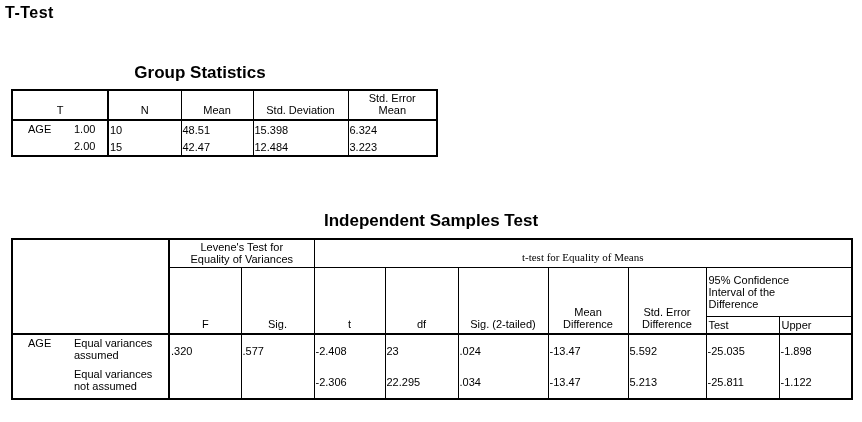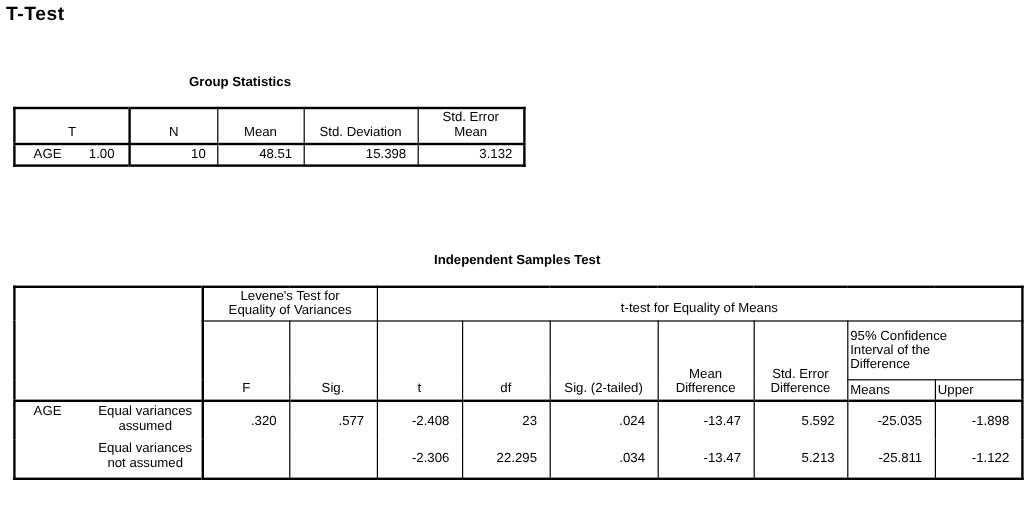--- a/index.html
+++ b/index.html
@@ -9,21 +9,21 @@
     font-family:"Liberation Sans", sans-serif;
     font-size:11px;
     position:relative;
     overflow:hidden;
   }
   .page-heading {
     position:absolute; left:5px; top:4px;
     font-size:16px; font-weight:bold; letter-spacing:0.5px;
   }
   .tbl-title {
-    position:absolute; font-weight:bold; font-size:11px; text-align:center;
+    position:absolute; font-weight:bold; font-size:17px; text-align:center;
   }
   #gs-title { left:0px; top:63px; width:400px; }
   #ist-title { left:11px; top:211px; width:840px; }
 
   table {
     position:absolute;
     border-collapse:collapse;
     table-layout:fixed;
     background:#fff;
     font-size:11px;
@@ -37,37 +37,37 @@
   
   .hdr { text-align:center; vertical-align:bottom; padding:0 2px 3px 2px; }
   .hdr-mid { text-align:left; vertical-align:middle; padding:0 2px; }
   .hdr-line { display:block; }
 
   
   .thickB { border-bottom:2px solid #000; }
   .thickR { border-right:2px solid #000; }
 
   
-  .num { text-align:right; vertical-align:middle; padding-right:10px; }
+  .num { text-align:left; vertical-align:middle; padding-right:10px; }
   #gs-table .num { padding-right:9px; }
 
   
   .stub { vertical-align:top; padding:2px 0 0 0; border-top:0; border-bottom:0; }
   .stubrow { display:flex; }
   .stub-var { width:46px; padding-left:15px; flex:0 0 auto; }
   .stub-grp { flex:1; text-align:left; padding-right:22px; }
   .cond { flex:1; }
-  .cond .hdr-line { display:block;text-align:center; }
+  .cond .hdr-line { display:block; }
 
   
   .row-a td { border-bottom:0; }
   .row-b td { border-top:0; }
 
   .lev-hdr { text-align:center; vertical-align:middle; padding:0 2px; }
-  .ttest-hdr { text-align:center; vertical-align:bottom; padding:0 2px 4px 2px; }
+  .ttest-hdr { text-align:center; vertical-align:bottom; padding:0 2px 4px 2px;font-family:Liberation Serif, serif; }
 </style>
 </head>
 <body>
 
 <div class="page-heading">T-Test</div>
 
 <div id="gs-title" class="tbl-title">Group Statistics</div>
 
 <table id="gs-table">
   <colgroup>
@@ -91,21 +91,33 @@
   <tr style="height:18px" class="row-a">
     <td class="stub thickR">
       <div class="stubrow">
         <span class="stub-var">AGE</span>
         <span class="stub-grp">1.00</span>
       </div>
     </td>
     <td class="num">10</td>
     <td class="num">48.51</td>
     <td class="num">15.398</td>
-    <td class="num">3.132</td>
+    <td class="num">6.324</td>
+  </tr>
+  <tr style="height:18px" class="row-b">
+    <td class="stub thickR">
+      <div class="stubrow">
+        <span class="stub-var"></span>
+        <span class="stub-grp">2.00</span>
+      </div>
+    </td>
+    <td class="num">15</td>
+    <td class="num">42.47</td>
+    <td class="num">12.484</td>
+    <td class="num">3.223</td>
   </tr>
 </tbody>
   </table>
 
 <div id="ist-title" class="tbl-title">Independent Samples Test</div>
 
 <table id="ist-table">
   <colgroup>
     <col style="width:157px">
       <col style="width:72px">
@@ -141,21 +153,21 @@
       <span class="hdr-line">Std. Error</span>
       <span class="hdr-line">Difference</span>
     </td>
     <td colspan="2" class="hdr-mid">
       <span class="hdr-line">95% Confidence</span>
       <span class="hdr-line">Interval of the</span>
       <span class="hdr-line">Difference</span>
     </td>
   </tr>
   <tr style="height:18px">
-    <td class="hdr-mid thickB">Means</td>
+    <td class="hdr-mid thickB">Test</td>
     <td class="hdr-mid thickB">Upper</td>
   </tr>
   <tr style="height:32px" class="row-a">
     <td class="stub thickR">
       <div class="stubrow">
         <span class="stub-var">AGE</span>
         <span class="cond">
           <span class="hdr-line">Equal variances</span>
           <span class="hdr-line">assumed</span>
         </span>

